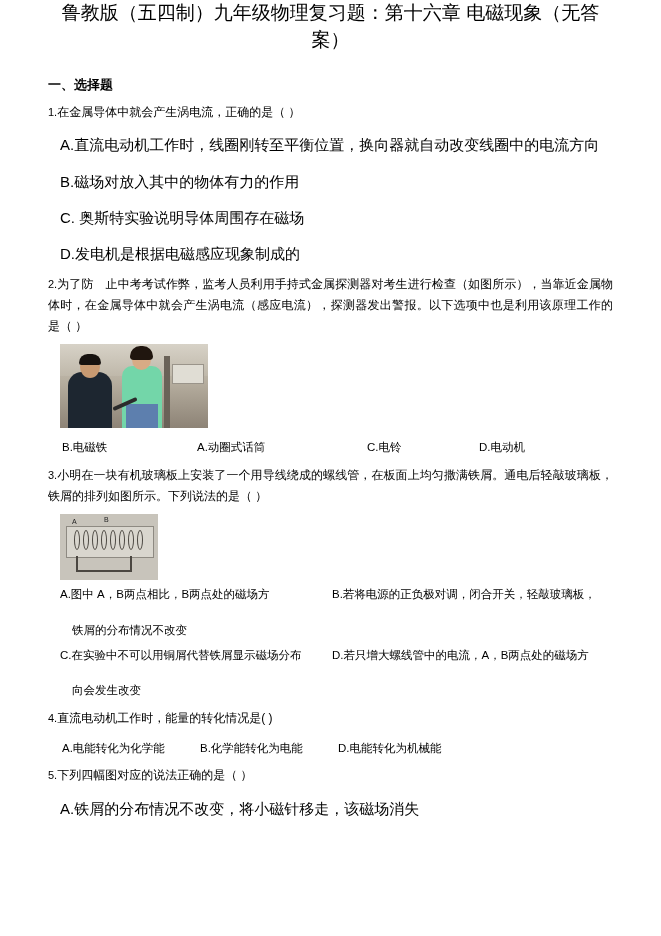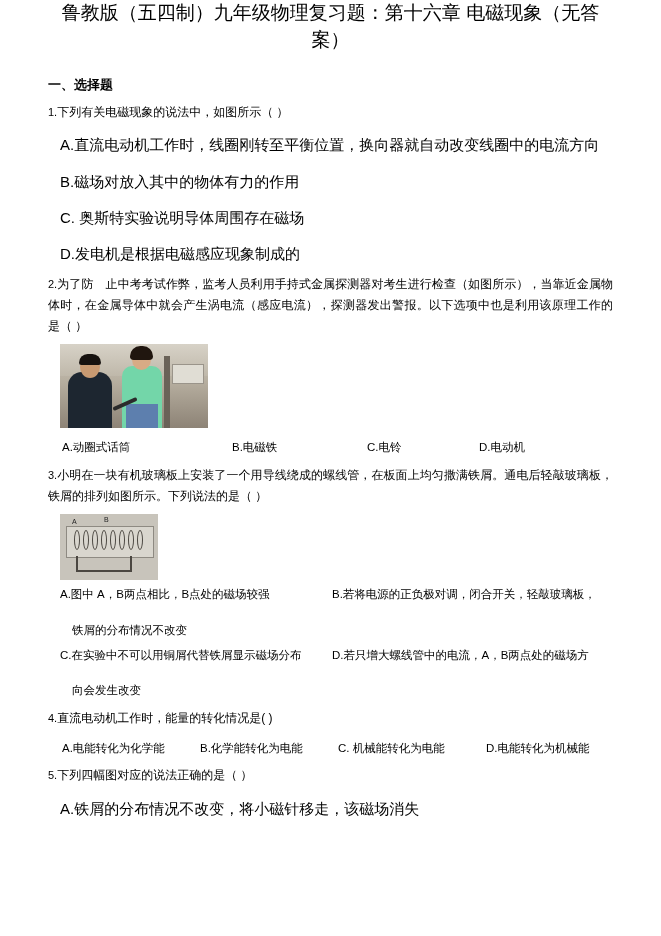--- a/index.html
+++ b/index.html
@@ -197,21 +197,21 @@
 </head>
 <body>
 
 <div class="page">
 
   <div class="doc-title">鲁教版（五四制）九年级物理复习题：第十六章 电磁现象（无答案）</div>
 
   <div class="section-head">一、选择题</div>
 
   <div class="q">
-    <span class="num">1.</span><span>下列有关电磁现象的说法中，如图所示（    ）</span>
+    <span class="num">1.</span><span>在金属导体中就会产生涡电流，正确的是（    ）</span>
   </div>
   <div class="opt">A.直流电动机工作时，线圈刚转至平衡位置，换向器就自动改变线圈中的电流方向</div>
   <div class="opt">B.磁场对放入其中的物体有力的作用</div>
   <div class="opt">C. 奥斯特实验说明导体周围存在磁场</div>
   <div class="opt">D.发电机是根据电磁感应现象制成的</div>
 
   <div class="q">
     <span class="num">2.</span><span>为了防　止中考考试作弊，监考人员利用手持式金属探测器对考生进行检查（如图所示），当靠近金属物体时，在金属导体中就会产生涡电流（感应电流），探测器发出警报。以下选项中也是利用该原理工作的　是（      ）</span>
   </div>
 
@@ -226,22 +226,22 @@
       <div class="hair-a"></div>
       <div class="person-b"></div>
       <div class="jeans-b"></div>
       <div class="head-b"></div>
       <div class="hair-b"></div>
       <div class="wand"></div>
     </div>
   </div>
 
   <div class="opt-grid4">
+    <span style="width:135px">B.电磁铁</span>
     <span style="width:170px">A.动圈式话筒</span>
-    <span style="width:135px">B.电磁铁</span>
     <span style="width:112px">C.电铃</span>
     <span>D.电动机</span>
   </div>
 
   <div class="q">
     <span class="num">3.</span><span>小明在一块有机玻璃板上安装了一个用导线绕成的螺线管，在板面上均匀撒满铁屑。通电后轻敲玻璃板，铁屑的排列如图所示。下列说法的是（        ）</span>
   </div>
 
   <div class="figure-wrap">
     <div class="fig2">
@@ -258,37 +258,36 @@
           <i style="left:54px"></i>
           <i style="left:63px"></i>
       </div>
       <div class="lead" style="left:16px; top:42px; width:2px; height:16px;"></div>
       <div class="lead" style="left:70px; top:42px; width:2px; height:16px;"></div>
       <div class="lead" style="left:16px; top:56px; width:56px; height:2px;"></div>
     </div>
   </div>
 
   <div class="opt-row">
-    <span class="cell" style="width:272px">A.图中 A，B两点相比，B点处的磁场较强</span>
+    <span class="cell" style="width:272px">A.图中 A，B两点相比，B两点处的磁场方</span>
     <span class="cell">B.若将电源的正负极对调，闭合开关，轻敲玻璃板，</span>
   </div>
   <div class="opt-cont">铁屑的分布情况不改变</div>
   <div class="opt-row">
     <span class="cell" style="width:272px">C.在实验中不可以用铜屑代替铁屑显示磁场分布</span>
     <span class="cell">D.若只增大螺线管中的电流，A，B两点处的磁场方</span>
   </div>
   <div class="opt-cont">向会发生改变</div>
 
   <div class="q">
     <span class="num">4.</span><span>直流电动机工作时，能量的转化情况是(     )</span>
   </div>
   <div class="opt-grid4">
     <span style="width:138px">A.电能转化为化学能</span>
     <span style="width:138px">B.化学能转化为电能</span>
-    <span style="width:148px">C. 机械能转化为电能</span>
     <span>D.电能转化为机械能</span>
   </div>
 
   <div class="q">
     <span class="num">5.</span><span>下列四幅图对应的说法正确的是（        ）</span>
   </div>
   <div class="opt">A.铁屑的分布情况不改变，将小磁针移走，该磁场消失</div>
 
 </div>
 

